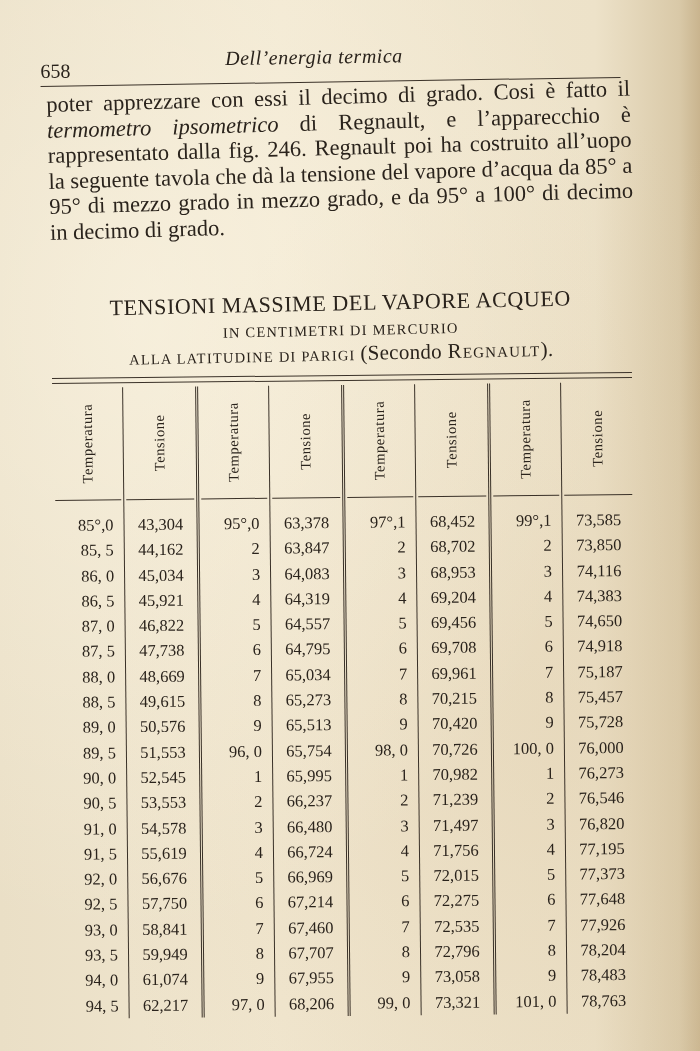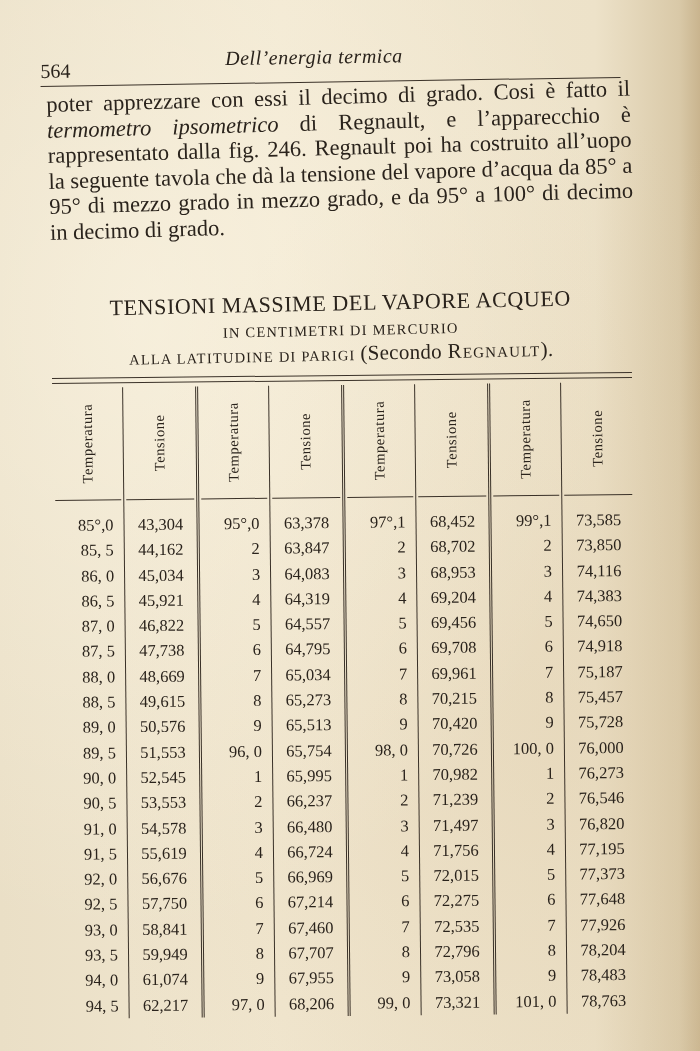--- a/index.html
+++ b/index.html
@@ -54,21 +54,21 @@
   .cell { height: 25.3px; line-height: 25.3px; font-size: 16.5px; white-space: nowrap; }
   .col.temp .cell { text-align: right; padding-right: 10px; }
   .col.tens .cell { text-align: center; }
 </style>
 </head>
 <body>
 
 <div class="page">
 
   <div class="header">
-    <span class="page-number">564</span>
+    <span class="page-number">658</span>
     <span class="running-title">Dell’energia termica</span>
     <div class="header-rule"></div>
   </div>
 
   <div class="body-text">
     <p><span>poter apprezzare con essi il decimo di grado. Cosi è fatto il </span><em>termometro ipsometrico</em><span> di Regnault, e l’apparecchio è rappresentato dalla fig. 246. Regnault poi ha costruito all’uopo la seguente tavola che dà la tensione del vapore d’acqua da 85° a 95° di mezzo grado in mezzo grado, e da 95° a 100° di decimo in decimo di grado.</span></p>
   </div>
 
   <div class="table-title">
     <div class="title-main">TENSIONI MASSIME DEL VAPORE ACQUEO</div>

